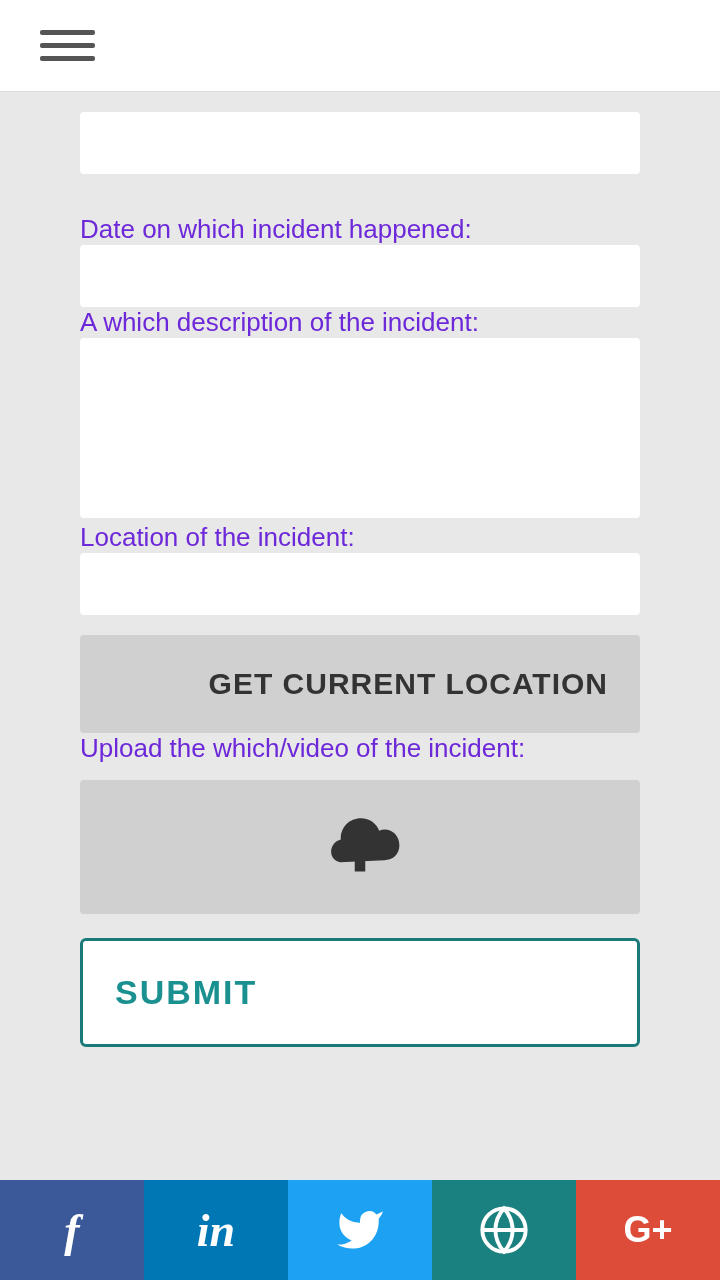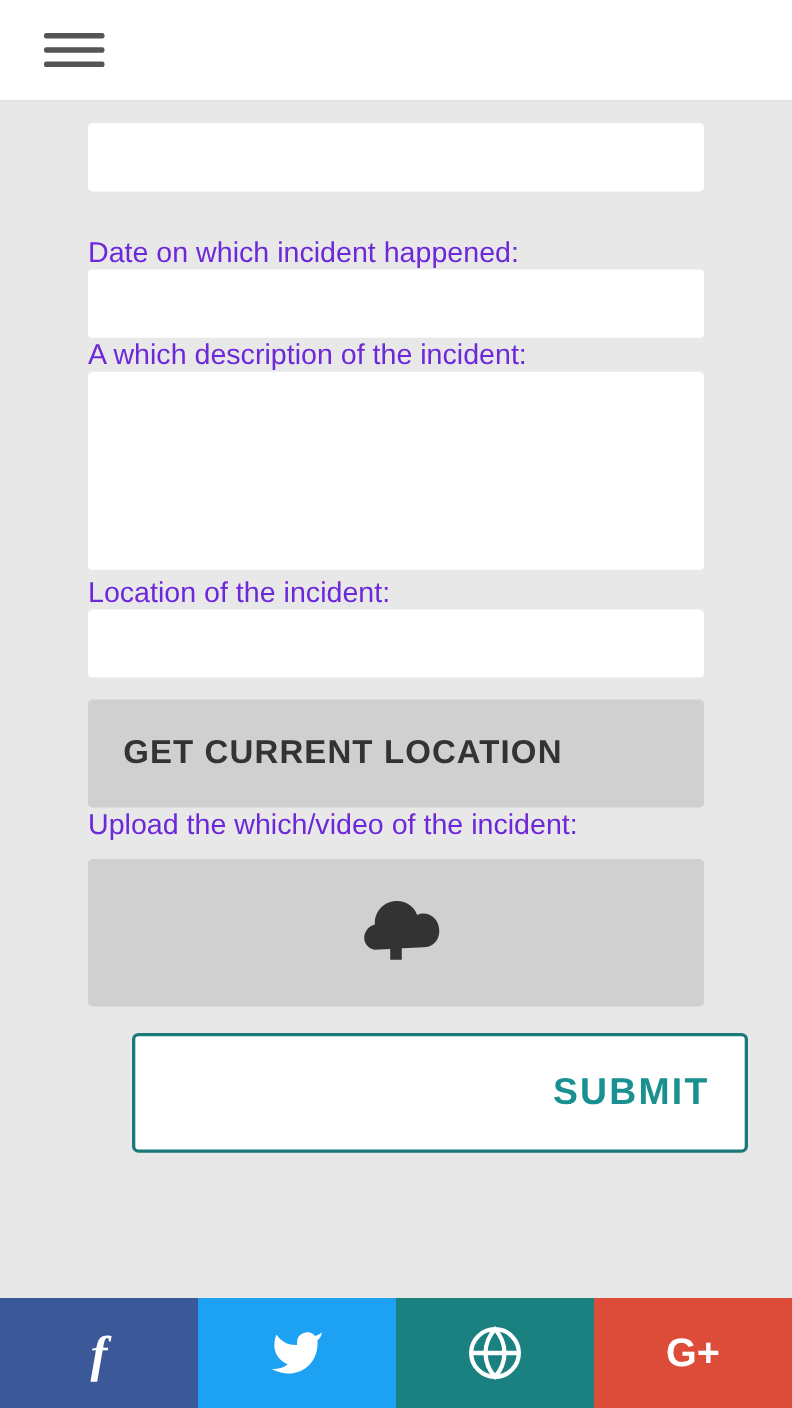--- a/index.html
+++ b/index.html
@@ -83,21 +83,21 @@
     .btn-location {
       display: block;
       width: 100%;
       padding: 32px;
       background: #d0d0d0;
       border: none;
       border-radius: 4px;
       font-size: 30px;
       font-weight: bold;
       color: #333;
-      text-align: left;
+      text-align: right;
       cursor: pointer;
       margin-top: 20px;
       letter-spacing: 1px;
     }
 
     
     .upload-area {
       width: 100%;
       background: #d0d0d0;
       border-radius: 4px;
@@ -119,25 +119,24 @@
     .btn-submit {
       display: block;
       width: 100%;
       padding: 32px;
       background: #fff;
       border: 3px solid #1a7a7a;
       border-radius: 6px;
       font-size: 34px;
       font-weight: bold;
       color: #1a9090;
-      text-align: right;
+      text-align: left;
       cursor: pointer;
       margin-top: 24px;
       letter-spacing: 2px;
-      margin-left: 40px;
     }
 
     
     .social-footer {
       position: fixed;
       bottom: 0;
       left: 0;
       width: 720px;
       height: 100px;
       display: flex;
@@ -210,20 +209,23 @@
 
   
   <button class="btn-submit">SUBMIT</button>
 
 </div>
 
 <div class="social-footer">
   <div class="social-item facebook">
     <span class="social-icon">f</span>
   </div>
+  <div class="social-item linkedin">
+    <span class="social-icon">in</span>
+  </div>
   <div class="social-item twitter">
 
     <svg width="50" height="50" viewBox="0 0 24 24" fill="white">
       <path d="M23 3a10.9 10.9 0 01-3.14 1.53 4.48 4.48 0 00-7.86 3v1A10.66 10.66 0 013 4s-4 9 5 13a11.64 11.64 0 01-7 2c9 5 20 0 20-11.5a4.5 4.5 0 00-.08-.83A7.72 7.72 0 0023 3z"></path>
     </svg>
   </div>
   <div class="social-item web">
 
     <svg width="52" height="52" viewBox="0 0 24 24" fill="none" stroke="white" stroke-width="1.8">
       <circle cx="12" cy="12" r="10"></circle>

